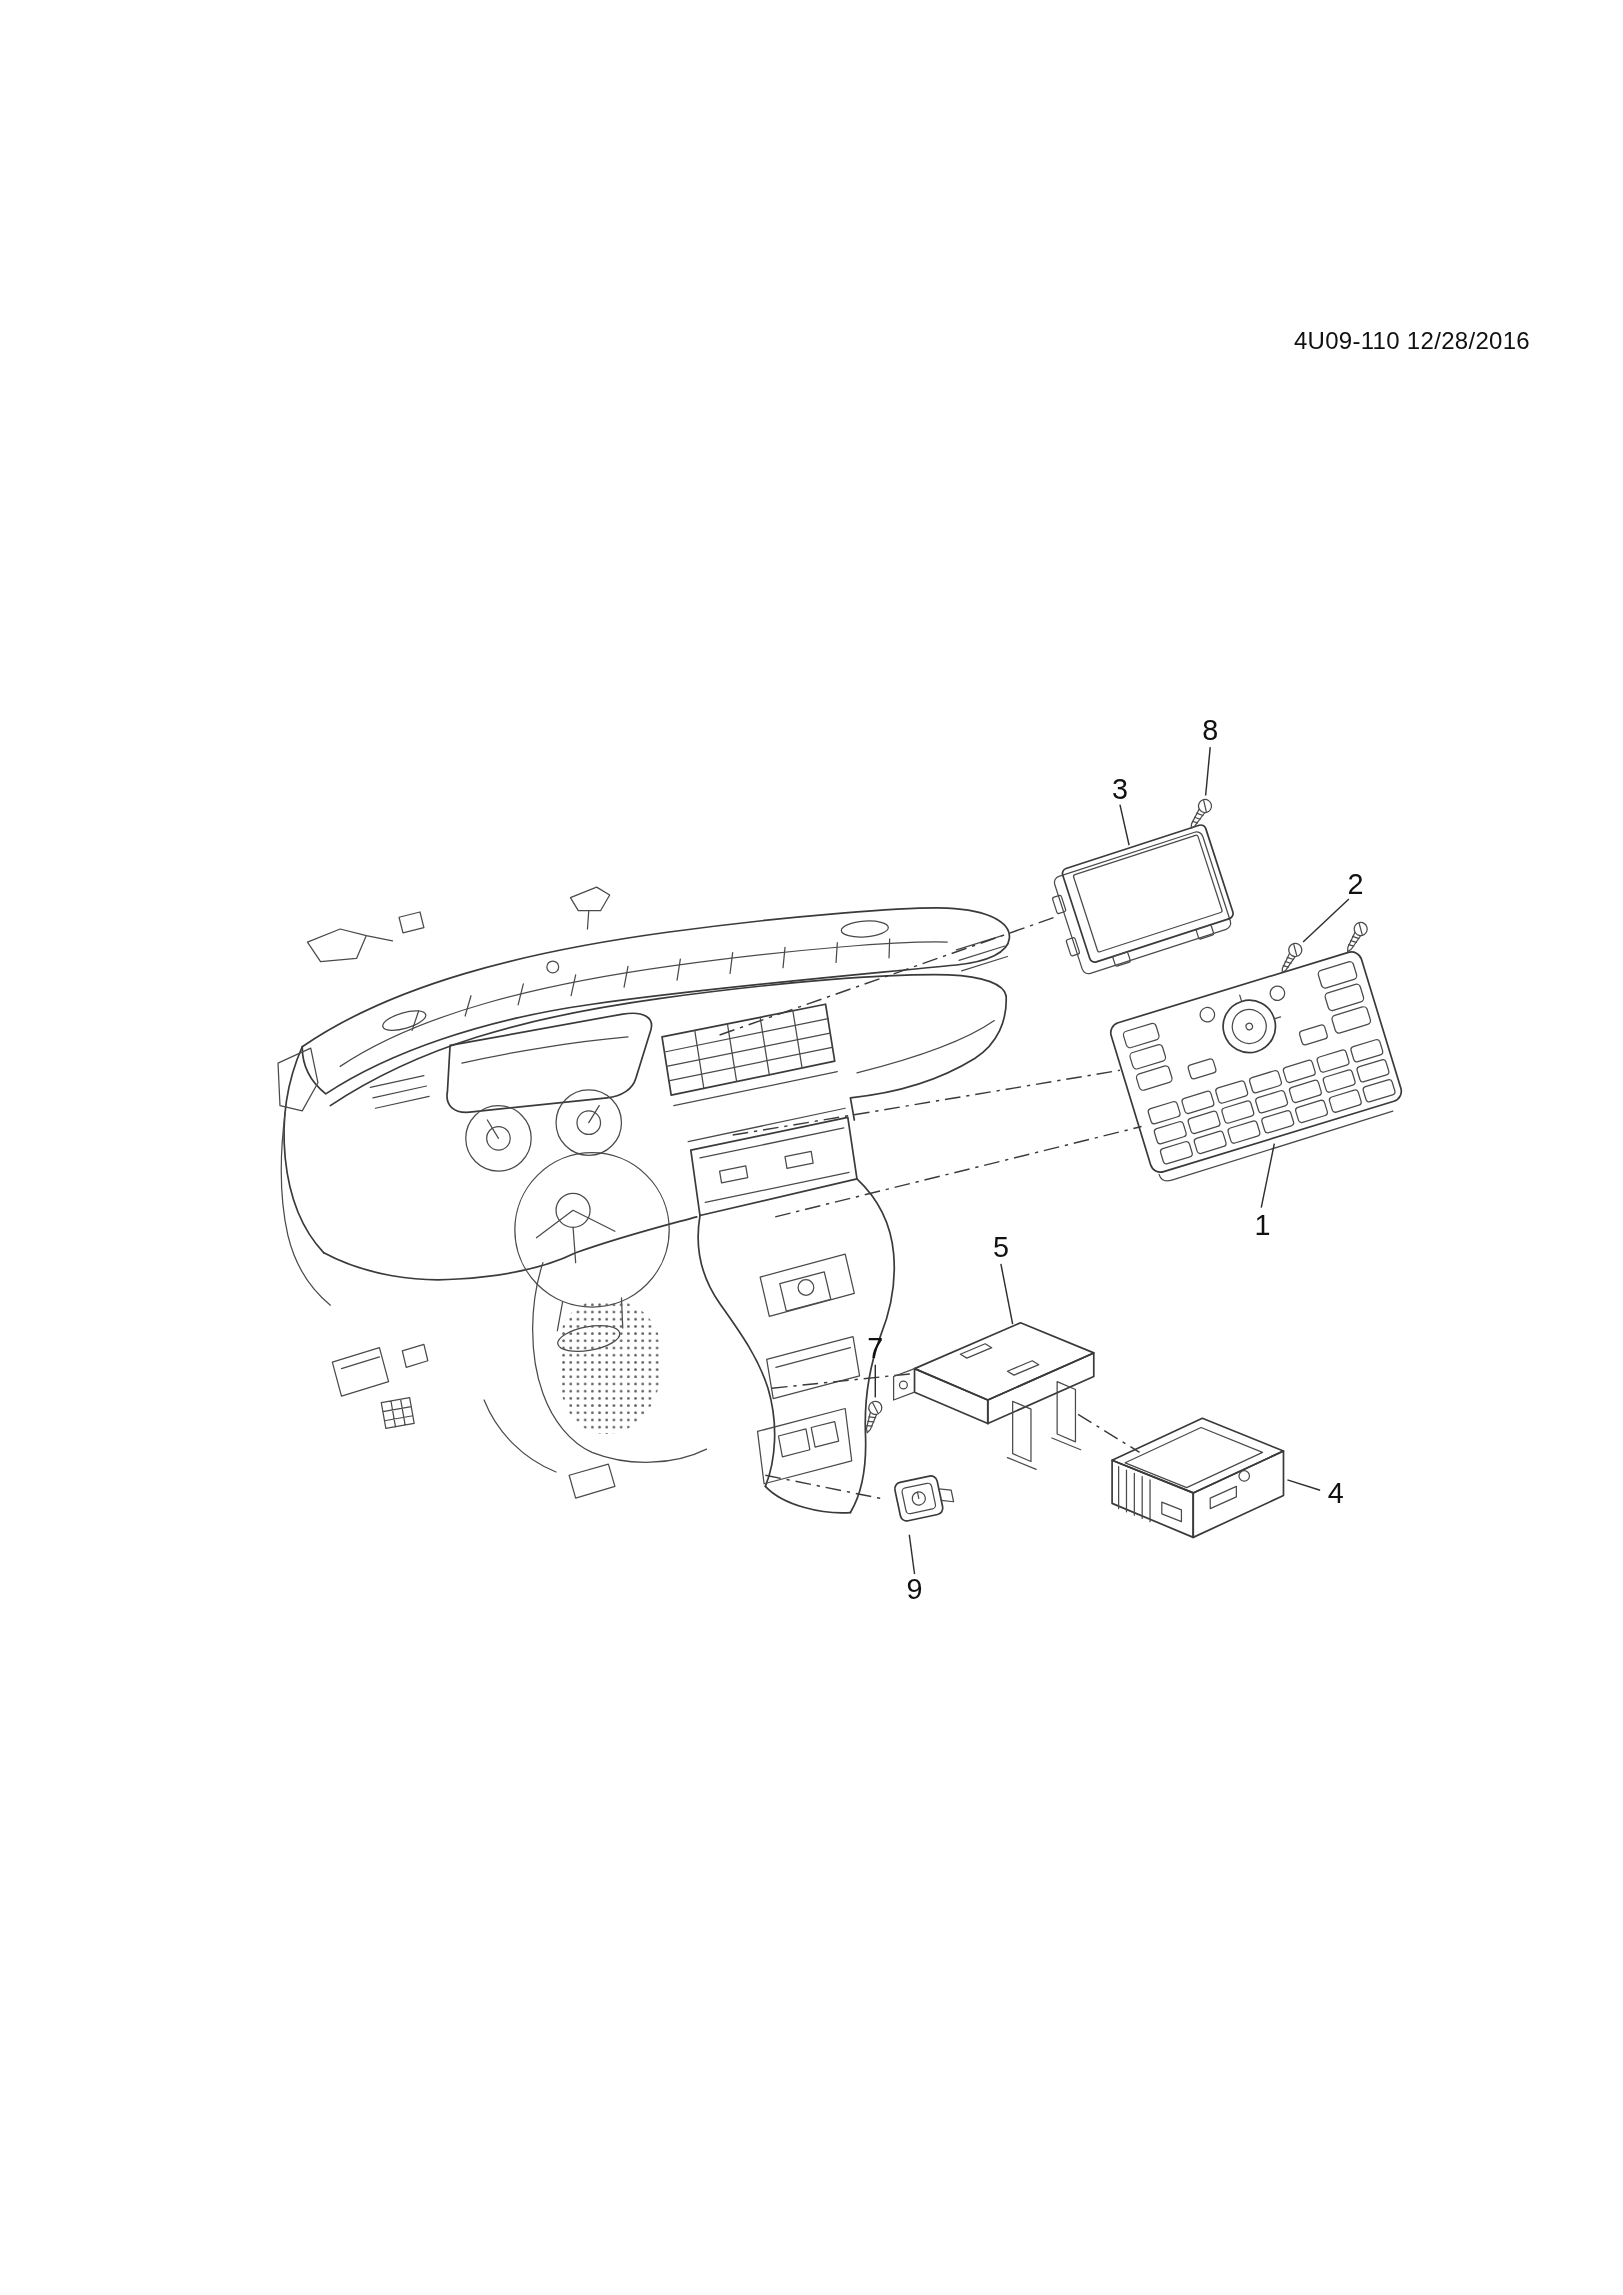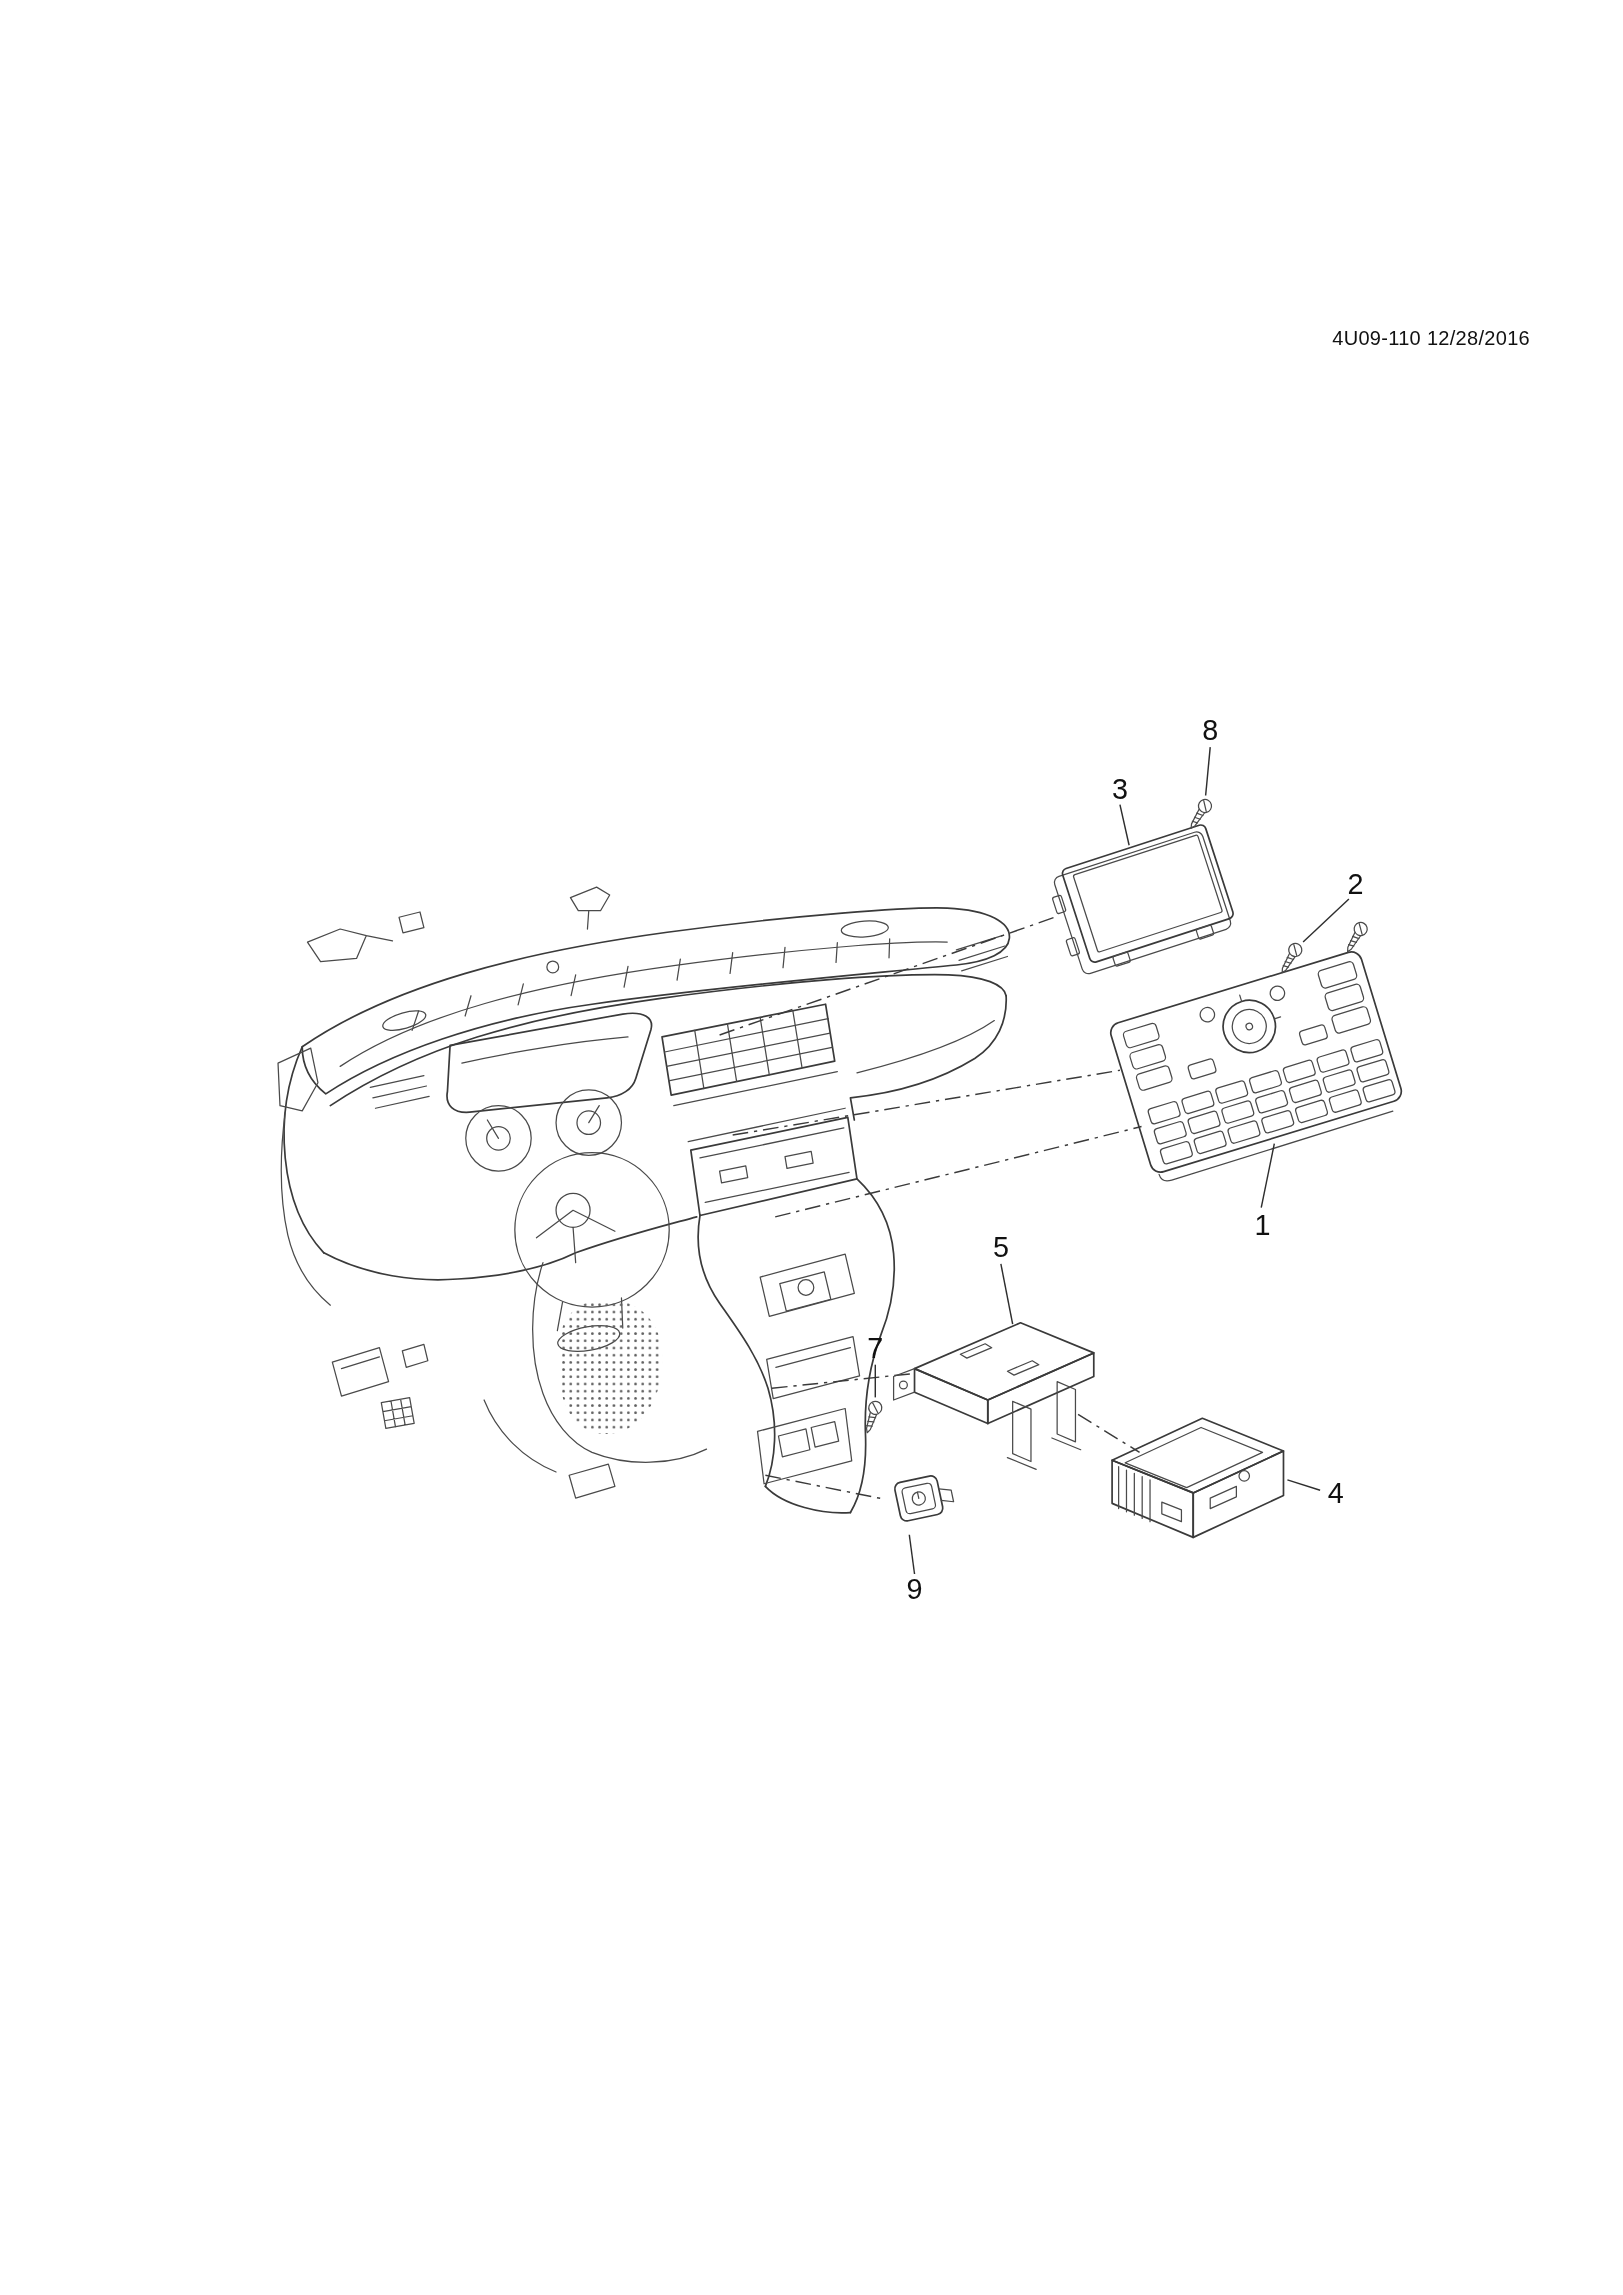--- a/index.html
+++ b/index.html
@@ -1,21 +1,21 @@
 <!DOCTYPE html>
 <html style="font-size:10.5px"><head>
 <meta charset="utf-8">
 <style>
   * { box-sizing: border-box; margin: 0; padding: 0; }
   html, body { width: 1623px; height: 2295px; background: #ffffff; }
   body { font-family: "Liberation Sans", sans-serif; }
   .page { position: relative; width: 1623px; height: 2295px; background: #ffffff; overflow: hidden; }
   .doc-ref {
     position: absolute; top: 327px; right: 93px;
-    font-size: 20px; color: #111111; letter-spacing: 0.3px;
+    font-size: 24px; color: #111111; letter-spacing: 0.3px;
     white-space: nowrap;
     margin-left: 28px;
   }
   svg.diagram { position: absolute; left: 0; top: 0; width: 1623px; height: 2295px; }
   .draw   { stroke: #3a3a3a; stroke-width: 2.6; fill: none; stroke-linecap: round; stroke-linejoin: round; }
   .thin   { stroke: #4a4a4a; stroke-width: 1.9; fill: none; stroke-linecap: round; stroke-linejoin: round; }
   .leader { stroke: #2e2e2e; stroke-width: 2.2; fill: none; }
   .dashdot{ stroke: #3a3a3a; stroke-width: 2.2; fill: none; stroke-dasharray: 24 9 5 9; }
   .callout-text { font-family: "Liberation Sans", sans-serif; font-size: 44px; fill: #111111; text-anchor: middle; }
 </style>

